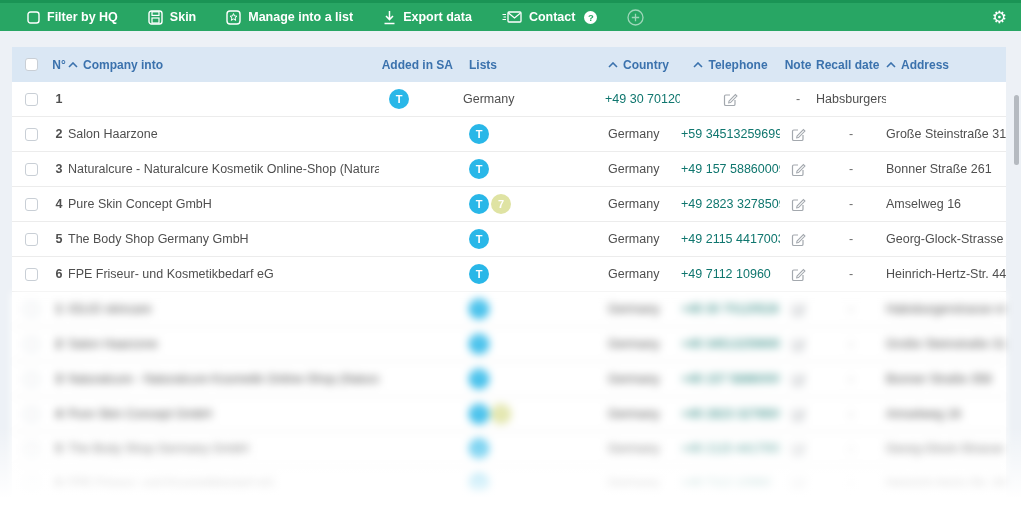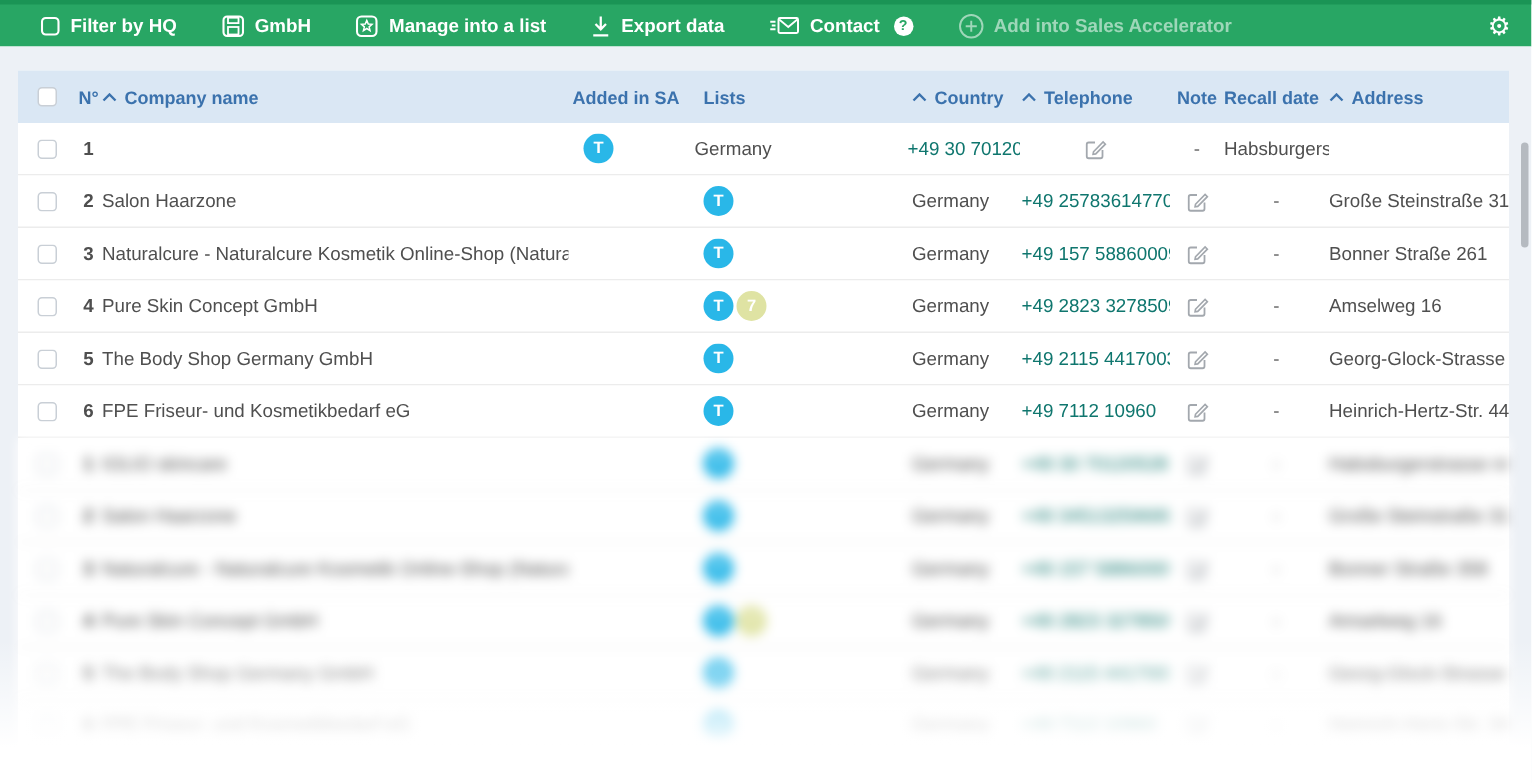--- a/index.html
+++ b/index.html
@@ -24,21 +24,21 @@
   .table-wrap { position:absolute; left:12px; top:16px; width:994px; background:#ffffff; }
 
   .grid { display:grid; grid-template-columns:38px 18px 1fr 80px 145px 76px 100px 36px 70px 120px;
     align-items:center; }
   .thead { height:35px; background:#dae7f4; color:#3b72ad; font-size:12px; font-weight:700; }
   .hcell { display:flex; align-items:center; gap:5px; }
   .hc-check, .hc-n, .hc-note { justify-content:center; }
   .hc-added { justify-content:flex-end; padding-right:6px;text-align:center; }
   .hc-lists { padding-left:10px; }
   .hc-country { padding-left:4px; }
-  .hc-phone { padding-left:1px; }
+  .hc-phone { padding-left:1px;justify-content:center; }
   .chev { display:flex; align-items:center; }
 
   .row { height:35px; background:#ffffff; border-bottom:1px solid #ececec;
     font-size:12.5px; color:#4f4f4f; }
   .cell { display:flex; align-items:center; overflow:hidden; white-space:nowrap; }
   .c-check, .c-n, .c-note, .c-recall { justify-content:center; }
   .c-lists { padding-left:10px; gap:2px; }
   .c-country { padding-left:4px; }
   .c-phone { padding-left:1px; color:#0f766e; }
   .c-n { font-weight:600; }
@@ -79,21 +79,21 @@
     </div>
 
     <div class="tb-btn">
       <span>
         <svg width="15" height="15" viewBox="0 0 15 15">
             <rect x="1" y="1" width="13" height="13" rx="2.5" fill="none" stroke="#ffffff" stroke-width="1.4"></rect>
             <rect x="4" y="1.8" width="7" height="3.6" fill="none" stroke="#ffffff" stroke-width="1.2"></rect>
             <rect x="4" y="8" width="7" height="5" fill="none" stroke="#ffffff" stroke-width="1.2"></rect>
           </svg>
       </span>
-      <span>GmbH</span>
+      <span>Skin</span>
     </div>
 
     <div class="tb-btn">
       <span>
         <svg width="15" height="15" viewBox="0 0 15 15">
             <rect x="1" y="1" width="13" height="13" rx="3" fill="none" stroke="#ffffff" stroke-width="1.4"></rect>
             <path d="M7.5 3.6 L8.5 6 L11 6.2 L9.1 7.9 L9.7 10.4 L7.5 9 L5.3 10.4 L5.9 7.9 L4 6.2 L6.5 6 Z" fill="none" stroke="#ffffff" stroke-width="1"></path>
           </svg>
       </span>
       <span>Manage into a list</span>
@@ -121,21 +121,20 @@
       <span class="q-badge">?</span>
     </div>
 
     <div class="tb-btn disabled">
       <span>
         <svg width="17" height="17" viewBox="0 0 17 17">
             <circle cx="8.5" cy="8.5" r="7.5" fill="none" stroke="rgba(255,255,255,0.55)" stroke-width="1.3"></circle>
             <path d="M8.5 4.8 L8.5 12.2 M4.8 8.5 L12.2 8.5" stroke="rgba(255,255,255,0.55)" stroke-width="1.3"></path>
           </svg>
       </span>
-      <span>Add into Sales Accelerator</span>
     </div>
 
     <div class="tb-spacer"></div>
     <div class="gear">⚙</div>
   </div>
 
   <div class="content">
     <div class="table-wrap">
 
       <div class="thead grid">
@@ -144,21 +143,21 @@
         </div>
         <div class="hcell hc-n">
           <span>N°</span>
         </div>
         <div class="hcell">
           <span class="chev">
             <svg width="10" height="6" viewBox="0 0 10 6">
                 <path d="M1 5 L5 1 L9 5" fill="none" stroke="#3b72ad" stroke-width="1.6"></path>
               </svg>
           </span>
-          <span>Company name</span>
+          <span>Company into</span>
         </div>
         <div class="hcell hc-added">
           <span>Added in SA</span>
         </div>
         <div class="hcell hc-lists">
           <span>Lists</span>
         </div>
         <div class="hcell hc-country">
           <span class="chev">
             <svg width="10" height="6" viewBox="0 0 10 6">
@@ -219,21 +218,21 @@
     <div class="cell c-check">
       <span class="checkbox"></span>
     </div>
     <div class="cell c-n">2</div>
     <div class="cell">Salon Haarzone</div>
     <div class="cell"></div>
     <div class="cell c-lists">
               <span class="badge badge-t">T</span>
             </div>
     <div class="cell c-country">Germany</div>
-    <div class="cell c-phone">+49 25783614770</div>
+    <div class="cell c-phone">+59 34513259699</div>
     <div class="cell c-note">
       <span class="note-icon">
         <svg width="15" height="15" viewBox="0 0 15 15">
                   <path d="M12 8 L12 12.2 A1.3 1.3 0 0 1 10.7 13.5 L2.8 13.5 A1.3 1.3 0 0 1 1.5 12.2 L1.5 4.3 A1.3 1.3 0 0 1 2.8 3 L7 3" fill="none" stroke="#a3a8ae" stroke-width="1.2"></path>
                   <path d="M6 9.2 L12.4 2.6 L13.9 4.1 L7.5 10.6 L5.7 10.9 Z" fill="none" stroke="#a3a8ae" stroke-width="1.1"></path>
                 </svg>
       </span>
     </div>
     <div class="cell c-recall">-</div>
     <div class="cell">Große Steinstraße 31</div>

